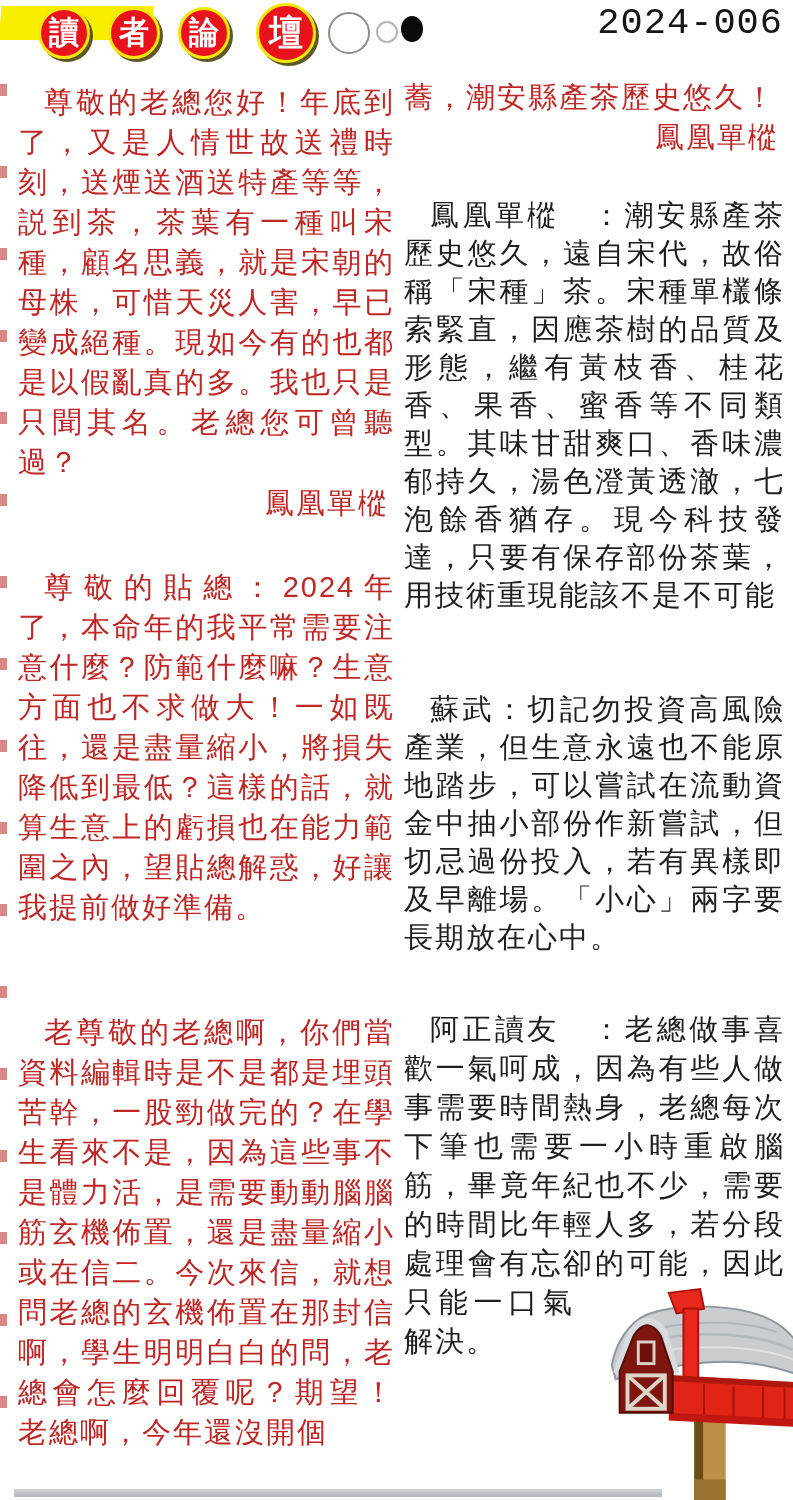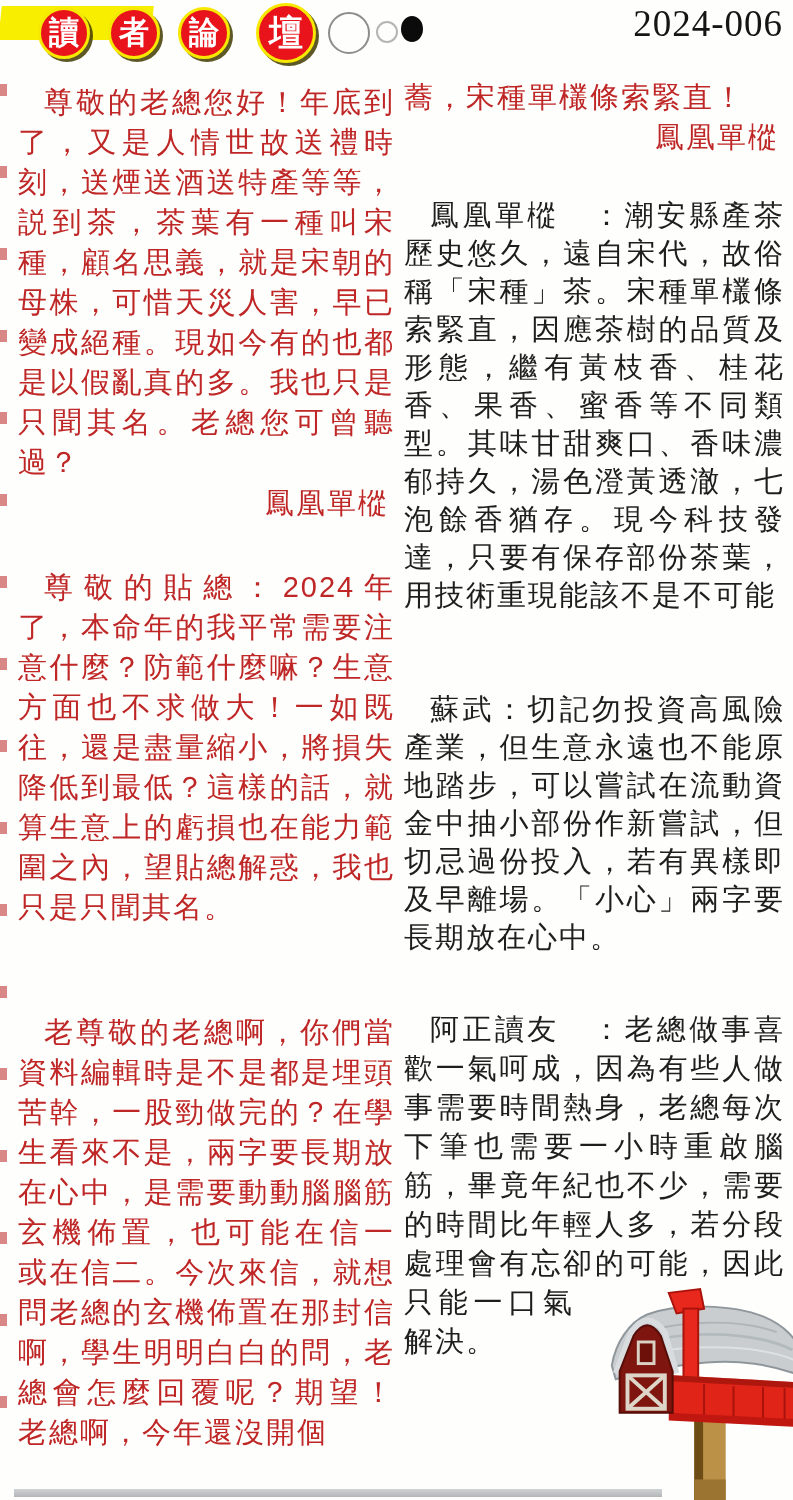--- a/index.html
+++ b/index.html
@@ -16,21 +16,21 @@
   .b1{left:38px;top:7px;width:46px;height:46px;font-size:30px;}
   .b2{left:108px;top:7px;width:46px;height:46px;font-size:30px;}
   .b3{left:178px;top:7px;width:46px;height:46px;font-size:30px;}
   .b4{left:256px;top:3px;width:54px;height:54px;font-size:34px;}
   .circle-lg{position:absolute;left:328px;top:12px;width:38px;height:38px;
         border:2px solid #8d8d8d;border-radius:50%;}
   .circle-sm{position:absolute;left:376px;top:21px;width:18px;height:18px;
         border:2px solid #b5b5b5;border-radius:50%;}
   .black-dot{position:absolute;left:401px;top:16px;width:22px;height:26px;
         background:#0b0b0b;border-radius:50%;}
-  .issue{position:absolute;right:10px;top:2px;font-family:Liberation Serif, serif;
+  .issue{position:absolute;right:10px;top:2px;font-family:Liberation Mono, monospace;
         font-size:37px;letter-spacing:1px;color:#151515;}
   
   .col{position:absolute;}
   .col-left{left:18px;top:82px;width:377px;height:1410px;}
   .col-right{left:404px;top:78px;width:381px;height:1418px;}
   .para{position:absolute;left:0;width:100%;margin:0;
         font-size:29px;line-height:40px;letter-spacing:2px;
         text-align:justify;text-justify:inter-ideograph;}
   .col-right .para{line-height:38px;}
   .col-right .r3{line-height:39px;}
@@ -67,26 +67,26 @@
       <span>壇</span>
     </div>
   <div class="circle-lg"></div>
   <div class="circle-sm"></div>
   <div class="black-dot"></div>
   <div class="issue">2024-006</div>
 
   <div class="col col-left">
     <p class="para red indent" style="top:0px">尊敬的老總您好！年底到了，又是人情世故送禮時刻，送煙送酒送特產等等，説到茶，茶葉有一種叫宋種，顧名思義，就是宋朝的母株，可惜天災人害，早已變成絕種。現如今有的也都是以假亂真的多。我也只是只聞其名。老總您可曾聽過？</p>
     <p class="sig red" style="top:402px">鳳凰單樅</p>
-    <p class="para red indent" style="top:485px">尊敬的貼總：2024年了，本命年的我平常需要注意什麼？防範什麼嘛？生意方面也不求做大！一如既往，還是盡量縮小，將損失降低到最低？這樣的話，就算生意上的虧損也在能力範圍之內，望貼總解惑，我也只是只聞其名。</p>
-    <p class="para red indent" style="top:930px">老尊敬的老總啊，你們當資料編輯時是不是都是埋頭苦幹，一股勁做完的？在學生看來不是，兩字要長期放在心中，是需要動動腦腦筋玄機佈置，也可能在信一 或在信二。今次來信，就想問老總的玄機佈置在那封信啊，學生明明白白的問，老總會怎麼回覆呢？期望！ 老總啊，今年還沒開個</p>
+    <p class="para red indent" style="top:485px">尊敬的貼總：2024年了，本命年的我平常需要注意什麼？防範什麼嘛？生意方面也不求做大！一如既往，還是盡量縮小，將損失降低到最低？這樣的話，就算生意上的虧損也在能力範圍之內，望貼總解惑，好讓我提前做好準備。</p>
+    <p class="para red indent" style="top:930px">老尊敬的老總啊，你們當資料編輯時是不是都是埋頭苦幹，一股勁做完的？在學生看來不是，因為這些事不是體力活，是需要動動腦腦筋玄機佈置，還是盡量縮小 或在信二。今次來信，就想問老總的玄機佈置在那封信啊，學生明明白白的問，老總會怎麼回覆呢？期望！ 老總啊，今年還沒開個</p>
   </div>
 
   <div class="col col-right">
-    <p class="para red" style="top:0px">蕎，宋種單欉條索緊直！</p>
+    <p class="para red" style="top:0px">蕎，潮安縣產茶歷史悠久！</p>
     <p class="sig red" style="top:40px">鳳凰單樅</p>
     <p class="para black indent" style="top:118px">鳳凰單樅　：潮安縣產茶歷史悠久，遠自宋代，故俗稱「宋種」茶。宋種單欉條索緊直，因應茶樹的品質及形態，繼有黃枝香、桂花香、果香、蜜香等不同類型。其味甘甜爽口、香味濃郁持久，湯色澄黃透澈，七泡餘香猶存。現今科技發達，只要有保存部份茶葉，用技術重現能該不是不可能</p>
     <p class="para black indent" style="top:612px">蘇武：切記勿投資高風險產業，但生意永遠也不能原地踏步，可以嘗試在流動資金中抽小部份作新嘗試，但切忌過份投入，若有異樣即及早離場。「小心」兩字要長期放在心中。</p>
     <p class="para black indent r3" style="top:932px"><span>阿正讀友　：老總做事喜歡一氣呵成，因為有些人做事需要時間熱身，老總每次下筆也需要一小時重啟腦筋，畢竟年紀也不少，需要的時間比年輕人多，若分段處理會有忘卻</span><span class="mailbox"><svg viewBox="0 0 205 220" width="205" height="216" xmlns="http://www.w3.org/2000/svg">
 
         <g>
           <rect x="88" y="128" width="32" height="92" fill="#bb9147"></rect>
           <rect x="88" y="128" width="9" height="92" fill="#6e4c16"></rect>
           <rect x="88" y="196" width="32" height="24" fill="#9a7430"></rect>
           <rect x="88" y="128" width="32" height="6" fill="rgba(0,0,0,0.25)"></rect>

